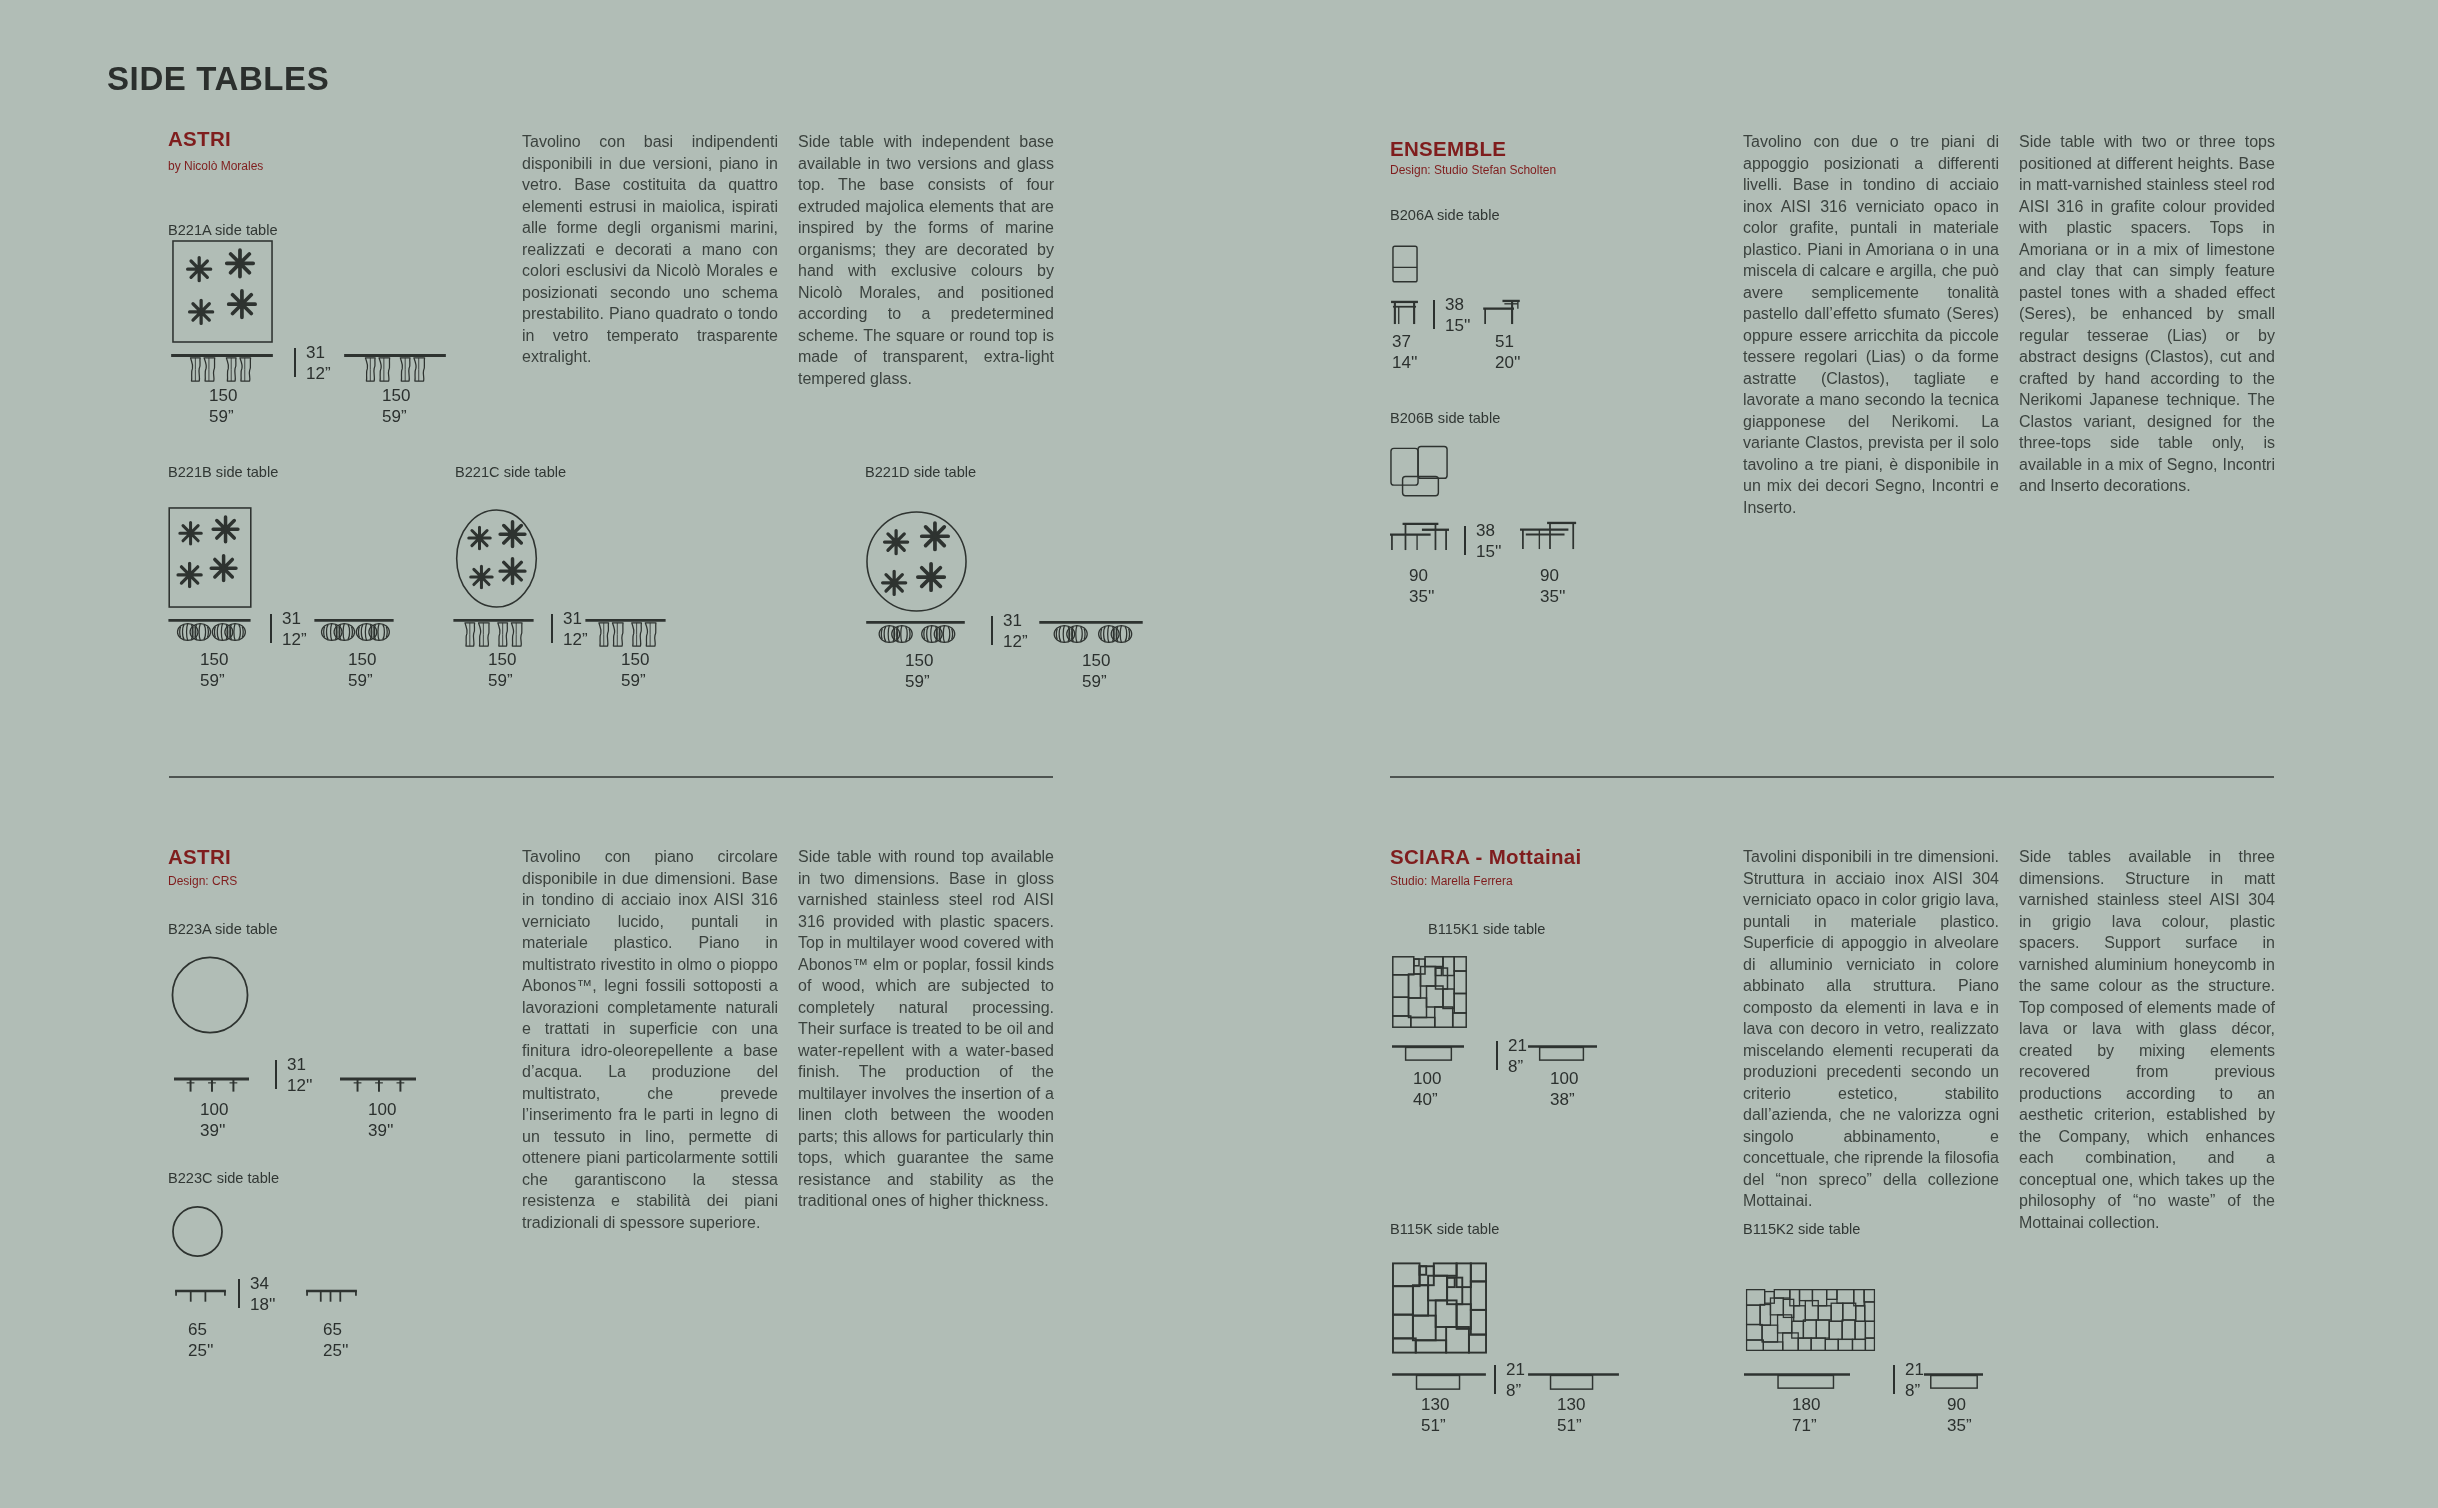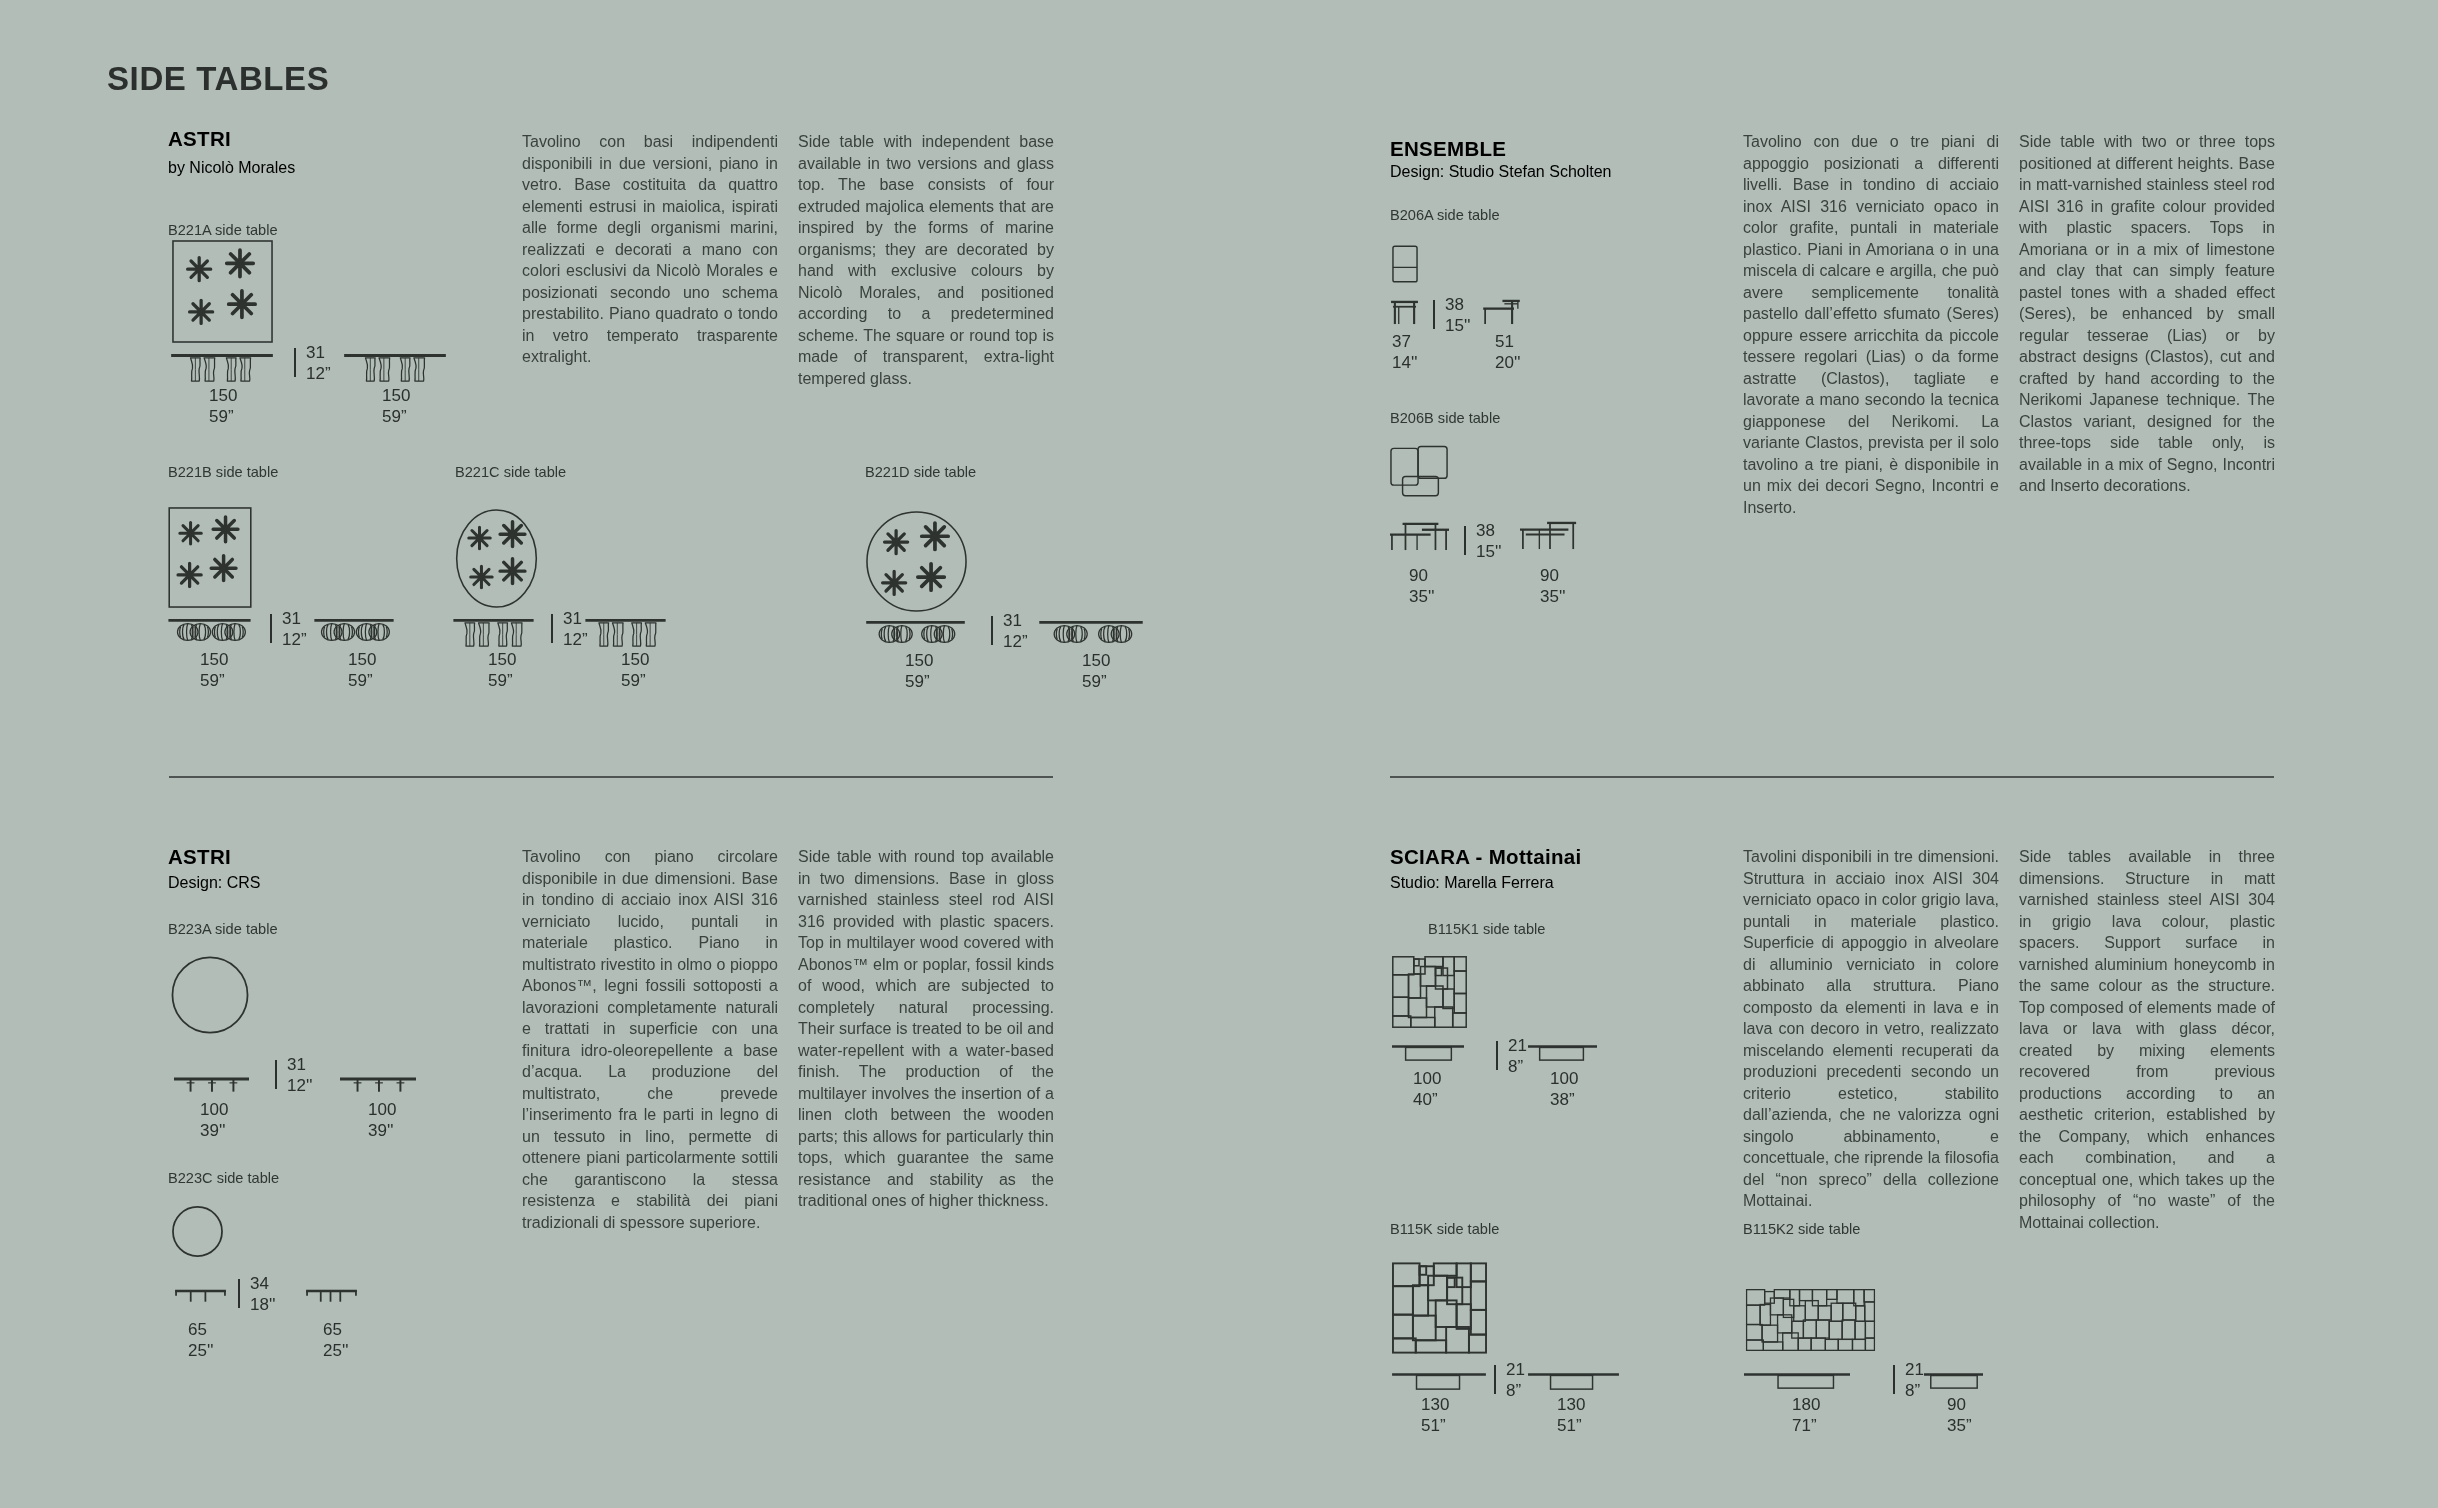--- a/index.html
+++ b/index.html
@@ -1,21 +1,21 @@
 <!DOCTYPE html>
 <html lang="en"><head>
 <meta charset="utf-8">
 <style>
   html,body{margin:0;padding:0;background:#b1bdb6;}
   .page{position:relative;width:2438px;height:1509px;background:#b1bdb6;
         font-family:"Liberation Sans","DejaVu Sans",sans-serif;color:#2c312f;overflow:hidden;padding-left:44px;}
   .abs{position:absolute;}
   .page-title{font-size:33px;font-weight:bold;letter-spacing:0.6px;color:#2b2f2d;}
-  .product-name{font-size:20.5px;font-weight:bold;color:#000000;letter-spacing:0.3px;text-align:right;}
-  .designer{font-size:16px;color:#000000;}
+  .product-name{font-size:20.5px;font-weight:bold;color:#7f1d1d;letter-spacing:0.3px;text-align:right;}
+  .designer{font-size:12px;color:#7f1d1d;}
   .model-label{font-size:14.6px;color:#313734;}
   .body-text{font-size:16px;line-height:21.5px;text-align:justify;color:#3b423e;width:256px;
              -webkit-hyphens:auto;hyphens:auto;}
   .dim{font-size:17px;line-height:20.5px;color:#2b302e;}
   .hmark{display:flex;gap:10px;}
   .tick{width:2px;height:29px;background:#2b302e;margin-top:4.9px;}
   .hv{font-size:17px;line-height:20.5px;color:#2b302e;}
   .divider{height:2px;background:#4e5451;}
   svg{display:block;overflow:visible;}
 </style>

